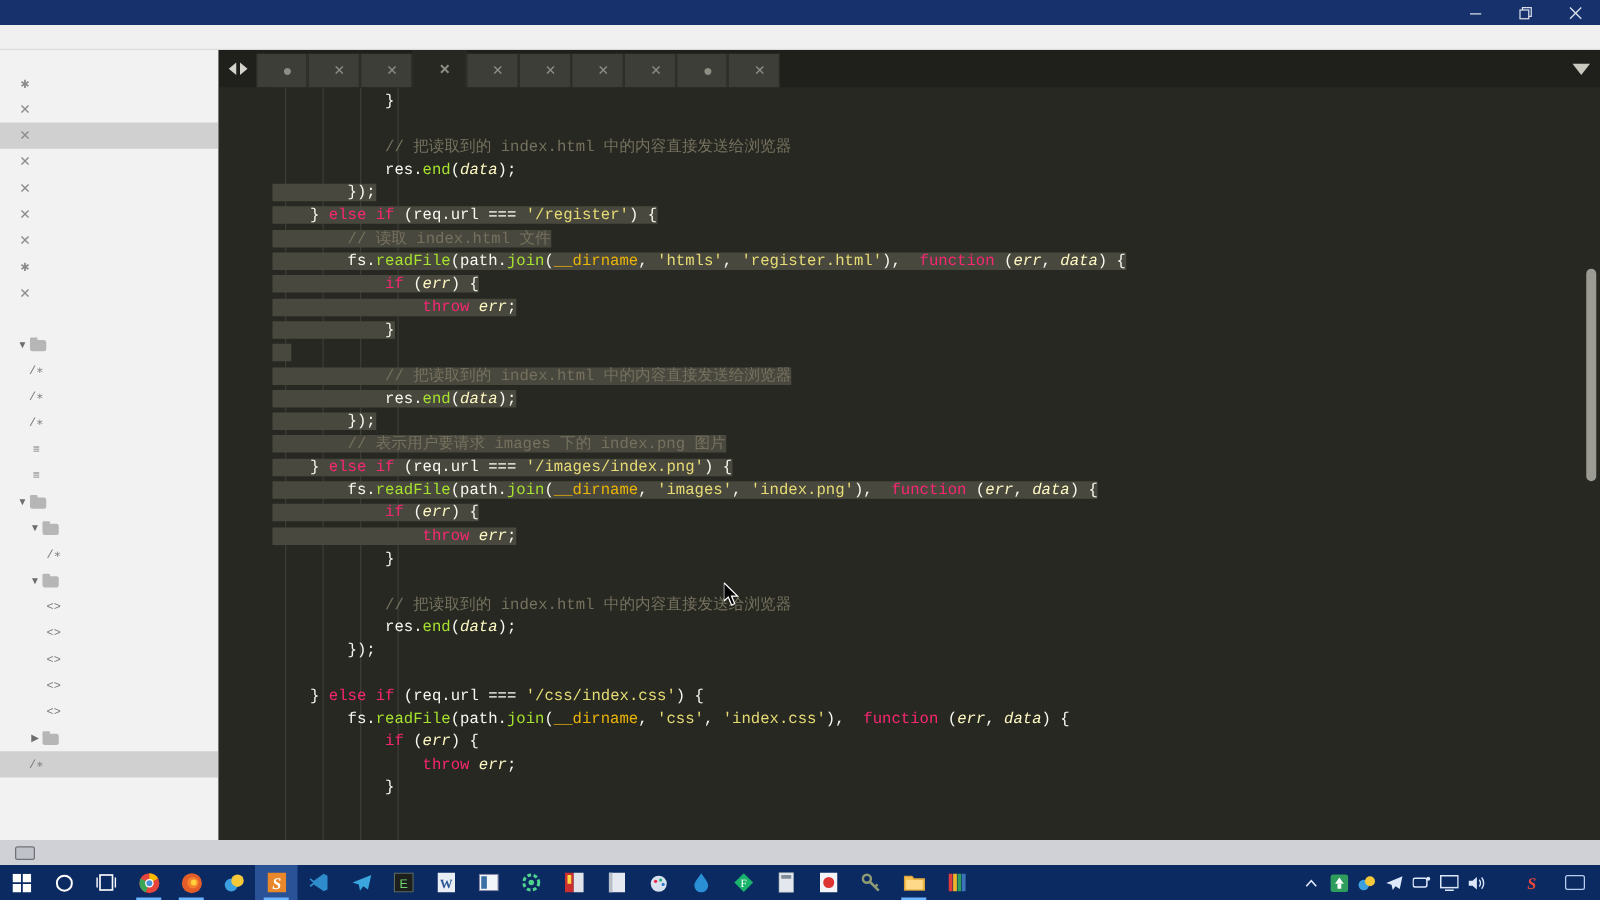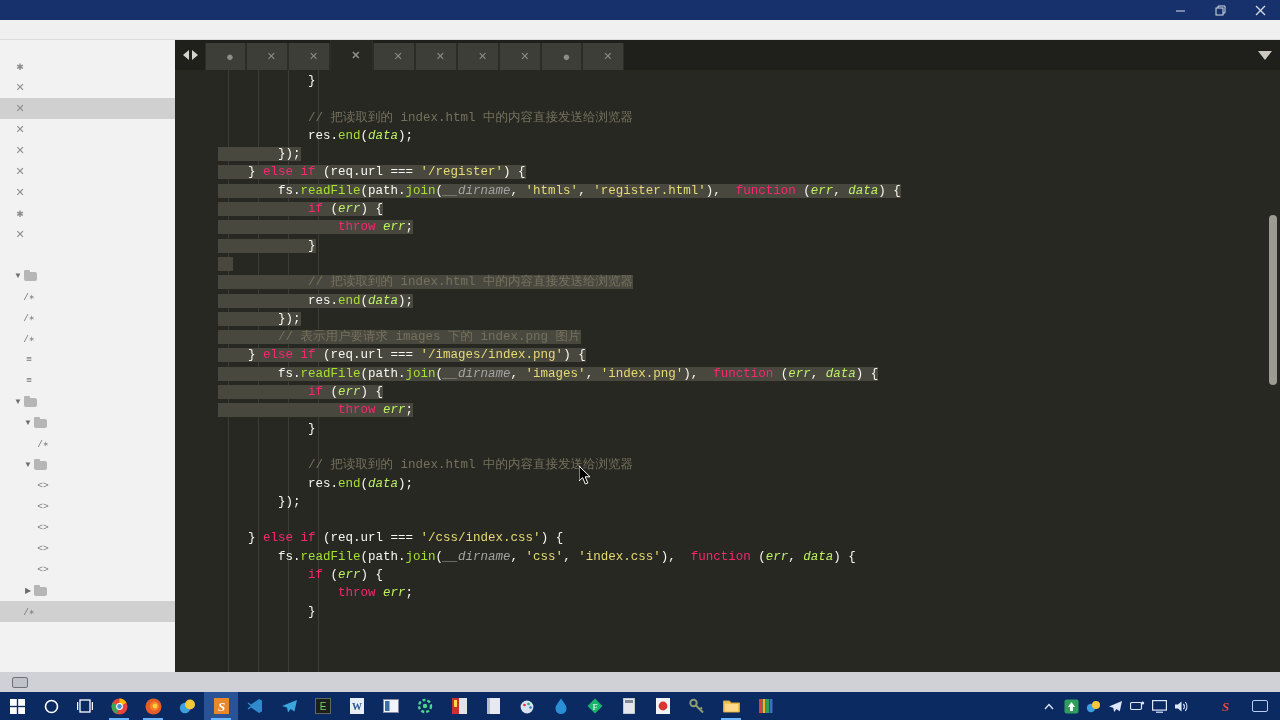--- a/index.html
+++ b/index.html
@@ -76,22 +76,22 @@
     background:#272822; text-align:right; padding-top:2px; }
   .lnum{ height:18.3px; line-height:18.3px; font-family:"Liberation Mono",monospace;
     font-size:12px; color:#90918b; padding-right:8px; }
   #codelines{ position:absolute; left:43px; top:0; width:1062px; height:610px;
     padding-top:2px; }
   .cl{ height:18.3px; line-height:18.3px; font-family:"Liberation Mono",monospace;
     font-size:12.5px; color:#f8f8f2; white-space:pre; position:relative; }
   .ind-g{ position:absolute; top:0; height:610px; width:1px; background:#3b3c35; }
   .sel{ background:#49483e; }
   .kw{ color:#f92672; } .str{ color:#e6db74;margin-top:21px; } .fn{ color:#a6e22e; }
-  .par{ color:#bef264; font-style:italic;font-family:Liberation Mono, monospace; } .cmt{ color:#75715e;text-align:right; }
-  .lit{ color:#a3a3a3; font-style:italic; }
+  .par{ color:#fef9c3; font-style:italic;font-family:Liberation Mono, monospace; } .cmt{ color:#75715e;text-align:right; }
+  .lit{ color:#eab308; }
 
   
   #vscroll{ position:absolute; right:3px; top:0; width:8px; height:610px; }
   #vthumb{ position:absolute; right:0; top:145px; width:8px; height:170px;
     background:#9b9b94; border-radius:4px; }
 
   
   #mouse{ position:absolute; left:404px; top:396px; z-index:50; }
 
   
@@ -379,20 +379,21 @@
         <div class="ind-g" style="left: 10px;"></div>
         <div class="ind-g" style="left: 40px;"></div>
         <div class="ind-g" style="left: 70px;"></div>
         <div class="ind-g" style="left: 100px;"></div>
         <div class="cl">            }</div>
         <div class="cl">&nbsp;</div>
         <div class="cl">            <span class="cmt">// 把读取到的 index.html 中的内容直接发送给浏览器</span></div>
         <div class="cl">            res.<span class="fn">end</span>(<span class="par">data</span>);</div>
         <div class="cl"><span class="sel">        });</span></div>
         <div class="cl"><span class="sel">    } <span class="kw">else</span> <span class="kw">if</span> (req.url === <span class="str">'/register'</span>) {</span></div>
+        <div class="cl"><span class="sel">        <span class="cmt">// 读取 index.html 文件</span></span></div>
         <div class="cl"><span class="sel">        fs.<span class="fn">readFile</span>(path.<span class="fn">join</span>(<span class="lit">__dirname</span>, <span class="str">'htmls'</span>, <span class="str">'register.html'</span>),  <span class="kw">function</span> (<span class="par">err</span>, <span class="par">data</span>) {</span></div>
         <div class="cl"><span class="sel">            <span class="kw">if</span> (<span class="par">err</span>) {</span></div>
         <div class="cl"><span class="sel">                <span class="kw">throw</span> <span class="par">err</span>;</span></div>
         <div class="cl"><span class="sel">            }</span></div>
         <div class="cl"><span class="sel">  </span></div>
         <div class="cl"><span class="sel">            <span class="cmt">// 把读取到的 index.html 中的内容直接发送给浏览器</span></span></div>
         <div class="cl"><span class="sel">            res.<span class="fn">end</span>(<span class="par">data</span>);</span></div>
         <div class="cl"><span class="sel">        });</span></div>
         <div class="cl"><span class="sel">        <span class="cmt">// 表示用户要请求 images 下的 index.png 图片</span></span></div>
         <div class="cl"><span class="sel">    } <span class="kw">else</span> <span class="kw">if</span> (req.url === <span class="str">'/images/index.png'</span>) {</span></div>

